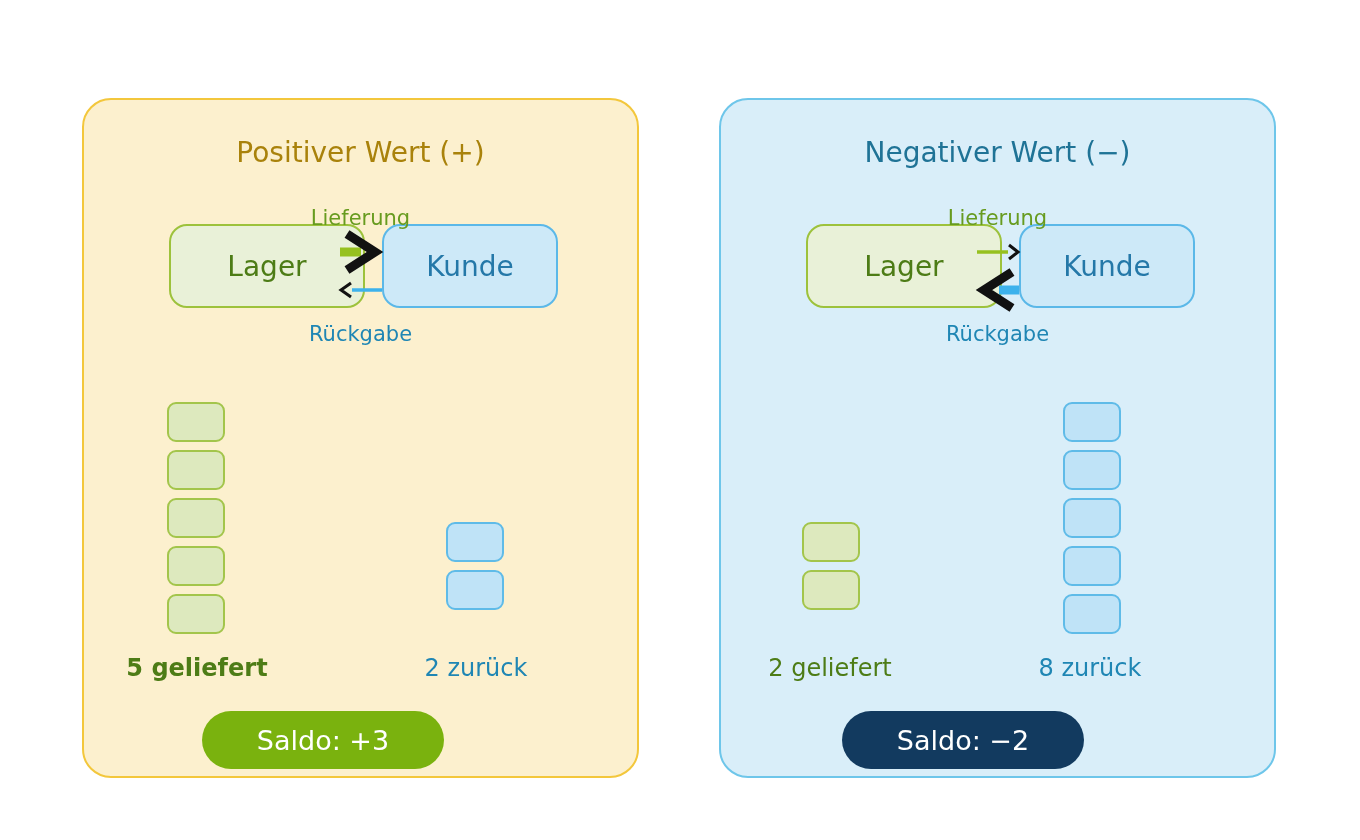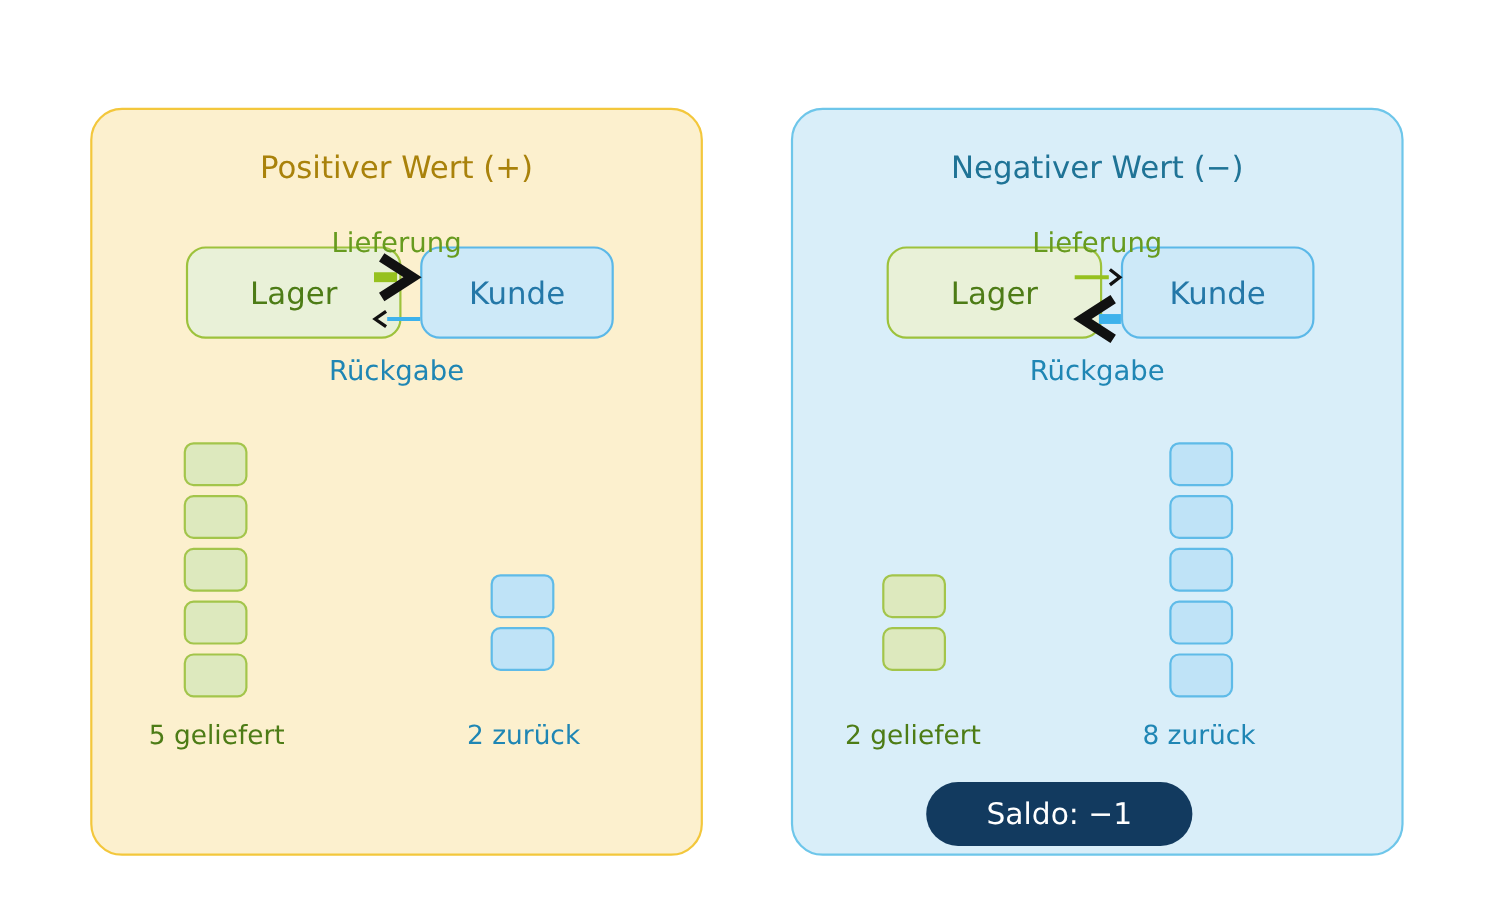--- a/index.html
+++ b/index.html
@@ -43,21 +43,21 @@
   }
   .node-kunde{
     left:298px;width:176px;
     background:var(--kunde-fill);border-color:var(--kunde-border);
     color:var(--kunde-text);
     justify-content:center;
   }
 
   .arrow-label{
     position:absolute;left:0;width:100%;text-align:center;
-    font-size:25px;z-index:3;pointer-events:none;
+    font-size:21px;z-index:3;pointer-events:none;
   }
   .arrow-label-top{top:106px;color:var(--lieferung-label);}
   .arrow-label-bottom{top:222px;color:var(--rueckgabe-label);}
 
   .arrows-svg{
     position:absolute;left:0;top:0;width:557px;height:680px;
     z-index:2;pointer-events:none;
   }
   .delivery-stroke{stroke:var(--delivery-arrow);}
   .return-stroke{stroke:var(--return-arrow);}
@@ -70,21 +70,21 @@
   }
   .item-green{background:var(--item-green-fill);border-color:var(--item-green-border);}
   .item-blue{background:var(--item-blue-fill);border-color:var(--item-blue-border);}
 
   .count-label{position:absolute;top:554px;width:200px;text-align:center;font-size:24px;}
   .count-delivered{color:var(--delivered-text);}
   .count-returned{color:var(--returned-text);}
 
   .panel-positive .stack-delivered{left:83px;top:302px;}
   .panel-positive .stack-returned{left:362px;top:422px;}
-  .panel-positive .count-delivered{left:13px;}
+  .panel-positive .count-delivered{left:13px;font-weight:bold;}
   .panel-positive .count-returned{left:292px;}
 
   .panel-negative .stack-delivered{left:81px;top:422px;}
   .panel-negative .stack-returned{left:342px;top:302px;}
   .panel-negative .count-delivered{left:9px;}
   .panel-negative .count-returned{left:269px;}
 
   .saldo-pill{
     position:absolute;top:611px;width:242px;height:58px;
     border-radius:29px;display:flex;align-items:center;justify-content:center;
@@ -124,20 +124,23 @@
       <div class="item-box item-green"></div>
     </div>
   <div class="stack stack-returned">
       <div class="item-box item-blue"></div>
       <div class="item-box item-blue"></div>
     </div>
 
   <div class="count-label count-delivered">5 geliefert</div>
   <div class="count-label count-returned">2 zurück</div>
 
+  <div class="saldo-pill">
+    <span>Saldo: +3</span>
+  </div>
 </div>
 
 <div class="panel panel-negative">
   <div class="panel-title">Negativer Wert (−)</div>
 
   <div class="node-box node-lager">
     <span>Lager</span>
   </div>
   <div class="node-box node-kunde">
     <span>Kunde</span>
@@ -162,15 +165,15 @@
       <div class="item-box item-blue"></div>
       <div class="item-box item-blue"></div>
       <div class="item-box item-blue"></div>
       <div class="item-box item-blue"></div>
     </div>
 
   <div class="count-label count-delivered">2 geliefert</div>
   <div class="count-label count-returned">8 zurück</div>
 
   <div class="saldo-pill">
-    <span>Saldo: −1</span>
+    <span>Saldo: −2</span>
   </div>
 </div>
 
 </body></html>

